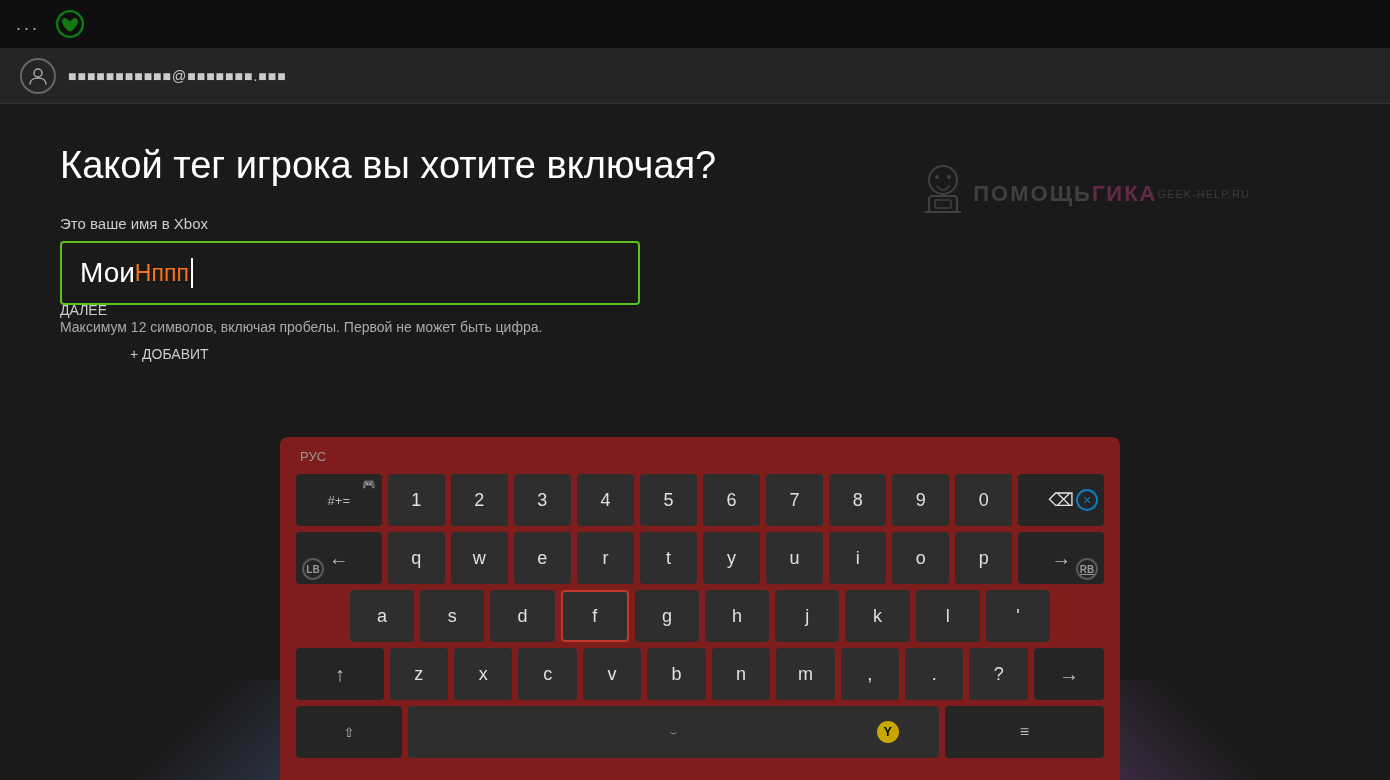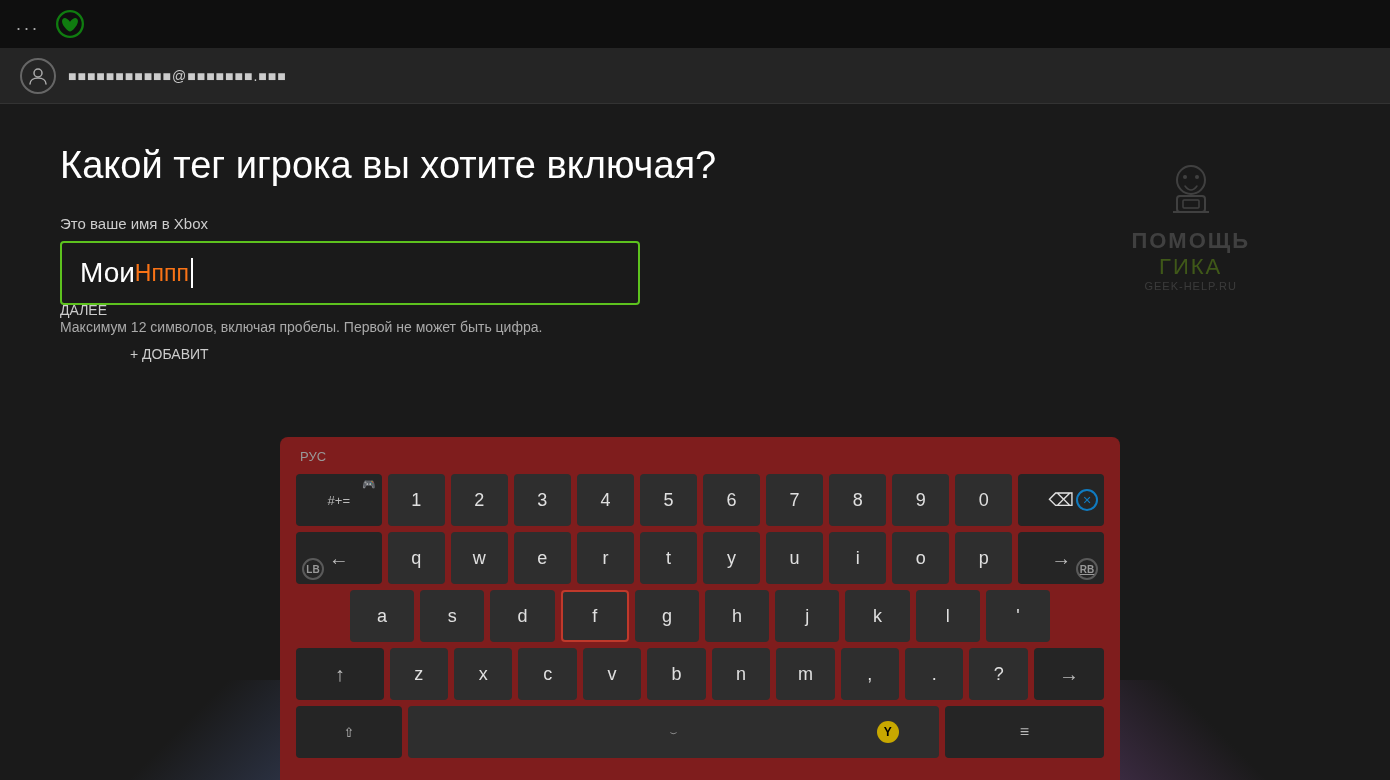--- a/index.html
+++ b/index.html
@@ -125,42 +125,42 @@
       color: #aaa;
       max-width: 620px;
     }
 
     
     .watermark {
       position: absolute;
       top: 160px;
       right: 140px;
       display: flex;
-      flex-direction: column;
+      flex-direction: row;
       align-items: center;
       opacity: 0.35;
     }
 
     .watermark-icon {
       width: 60px;
       height: 60px;
       margin-bottom: 8px;
     }
 
     .watermark-text-top {
       font-size: 22px;
       font-weight: bold;
       color: #888;
       letter-spacing: 2px;
     }
 
     .watermark-text-bottom {
       font-size: 22px;
-      font-weight: normal;
-      color: #84cc16;
+      font-weight: bold;
+      color: #ec4899;
       letter-spacing: 2px;
     }
 
     .watermark-text-url {
       font-size: 11px;
       color: #777;
       letter-spacing: 1px;
     }
 
     

